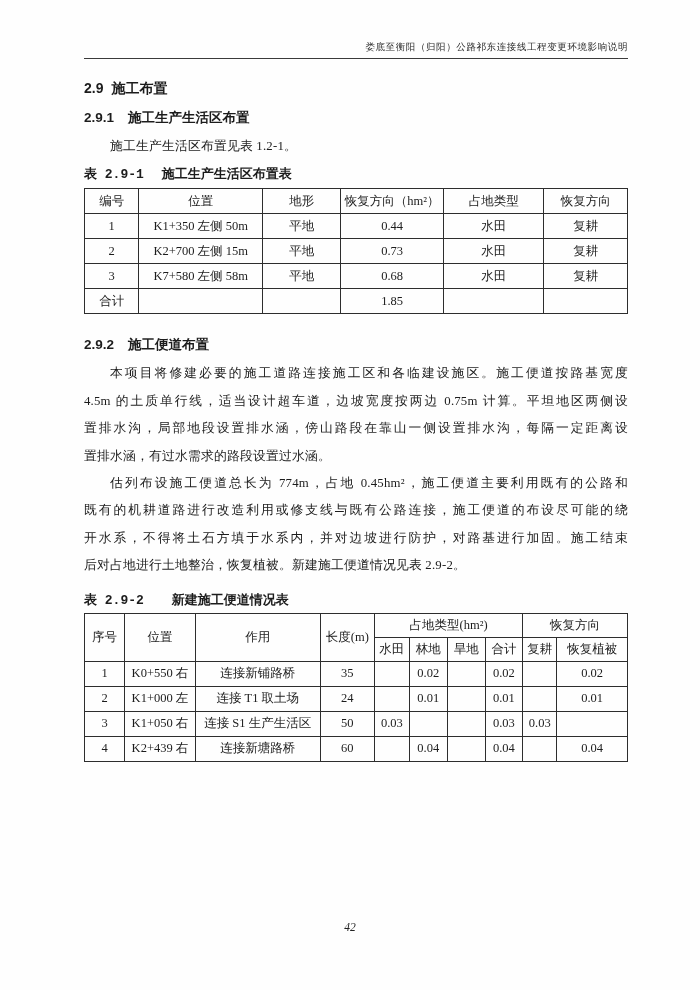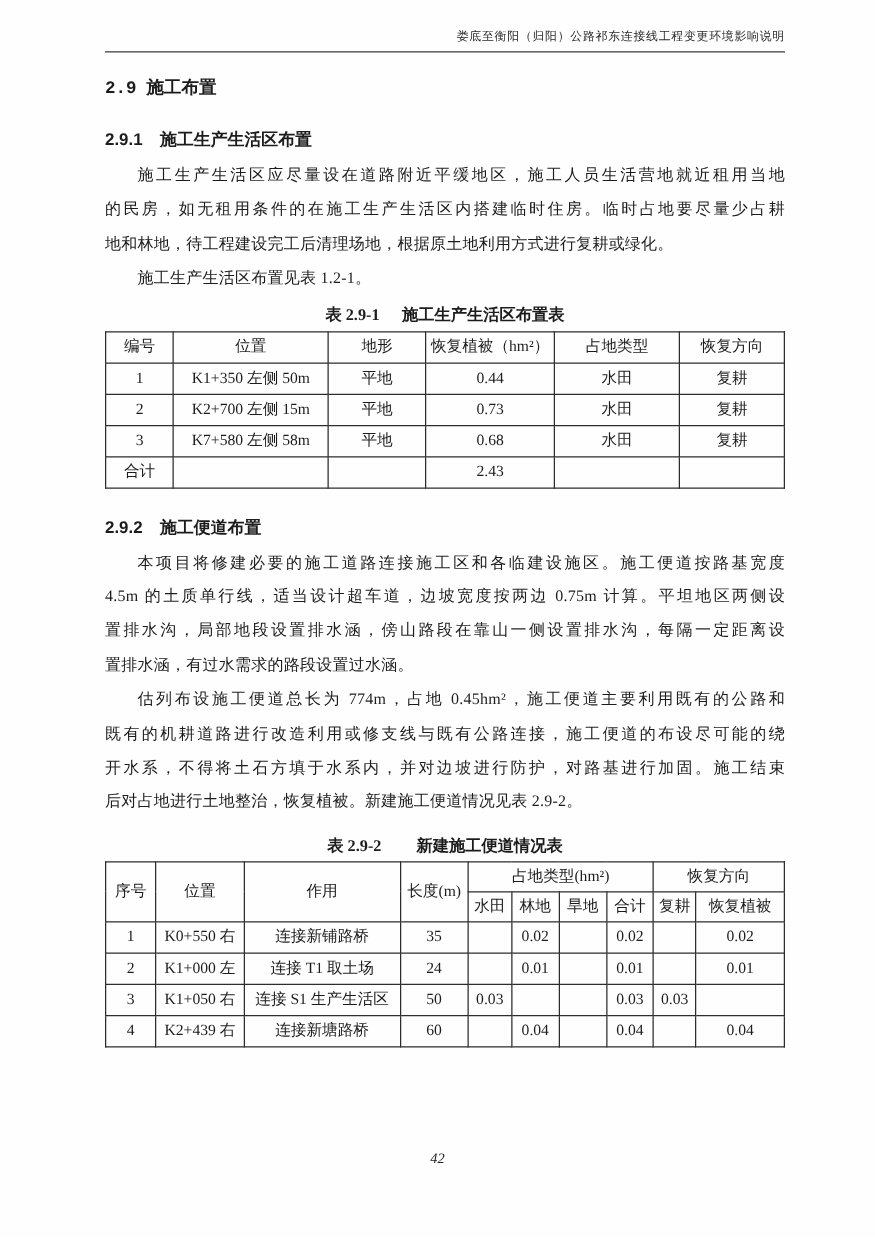--- a/index.html
+++ b/index.html
@@ -10,43 +10,43 @@
     background: #fefefe;
     box-sizing: border-box;
     padding: 0 72px 0 84px;
     overflow: hidden;
     color: #1c1c1c;
     font-family: "Liberation Serif", "DejaVu Serif", serif;
   }
 
   
   .running-header {
-    margin-top: 24px;
+    margin-top: 41px;
     padding-bottom: 4px;
     border-bottom: 1px solid #3a3a3a;
   }
   .running-header-text {
     font-size: 9.5px;
     line-height: 13px;
     text-align: right;
     letter-spacing: 0.6px;
     color: #2a2a2a;
   }
 
   
   .h-major {
     margin-top: 21px;
-    font-family: Liberation Mono, monospace;
+    font-family: Liberation Sans, sans-serif;
     font-weight: bold;
     font-size: 14px;
     line-height: 17px;
   }
   .h-major .sec-num { margin-right: 8px; }
   .h-minor {
-    margin-top: 24px;
+    margin-top: 13px;
     font-family: "Liberation Sans", "DejaVu Sans", sans-serif;
     font-weight: bold;
     font-size: 13.5px;
     line-height: 16px;
   }
   .h-minor .sec-num { margin-right: 14px; }
   .h-minor.second { margin-top: 23px; }
 
   
   .para { margin-top: 7px; }
@@ -57,22 +57,21 @@
     text-align: justify;
     text-align-last: justify;
     letter-spacing: 0.2px;
   }
   .line.first { padding-left: 26px; }
   .line.last { text-align-last: left; }
 
   
   .tbl-caption {
     margin-top: 5px;
-    text-align: center;
-    font-family: Liberation Serif, serif;
+    font-family: Liberation Mono, monospace;
     font-weight: bold;
     font-size: 13px;
     line-height: 19px;
   }
   .tbl-caption .cap-label { margin-right: 18px; }
   .tbl-caption.cap2 { margin-top: 11px; }
   .tbl-caption.cap2 .cap-label { margin-right: 28px; }
 
   
   table {
@@ -123,25 +122,20 @@
     <span class="sec-num">2.9</span><span>施工布置</span>
   </div>
 
   <div class="h-minor">
     <span class="sec-num">2.9.1</span><span>施工生产生活区布置</span>
   </div>
 
   <div class="para">
   </div>
 
-  <div class="para tight">
-    <div class="line first">施工生产生活区应尽量设在道路附近平缓地区，施工人员生活营地就近租用当地</div>
-    <div class="line">的民房，如无租用条件的在施工生产生活区内搭建临时住房。临时占地要尽量少占耕</div>
-    <div class="line last">地和林地，待工程建设完工后清理场地，根据原土地利用方式进行复耕或绿化。</div>
-  </div>
 
   <div class="para tight">
     <div class="line first last">施工生产生活区布置见表 1.2-1。</div>
   </div>
 
   <div class="tbl-caption">
     <span class="cap-label">表 2.9-1</span><span>施工生产生活区布置表</span>
   </div>
 
   <table class="tbl1">
@@ -151,21 +145,21 @@
         <col style="width:14.4%">
         <col style="width:18.9%">
         <col style="width:18.5%">
         <col style="width:15.4%">
     </colgroup>
     <thead>
       <tr>
         <th>编号</th>
         <th>位置</th>
         <th>地形</th>
-        <th>恢复植被（hm²）</th>
+        <th>恢复方向（hm²）</th>
         <th>占地类型</th>
         <th>恢复方向</th>
       </tr>
     </thead>
     <tbody>
       <tr>
         <td>1</td>
         <td>K1+350 左侧 50m</td>
         <td>平地</td>
         <td>0.44</td>
@@ -185,21 +179,21 @@
         <td>K7+580 左侧 58m</td>
         <td>平地</td>
         <td>0.68</td>
         <td>水田</td>
         <td>复耕</td>
       </tr>
       <tr>
         <td>合计</td>
         <td></td>
         <td></td>
-        <td>2.43</td>
+        <td>1.85</td>
         <td></td>
         <td></td>
       </tr>
     </tbody>
   </table>
 
   <div class="h-minor second">
     <span class="sec-num">2.9.2</span><span>施工便道布置</span>
   </div>
 

